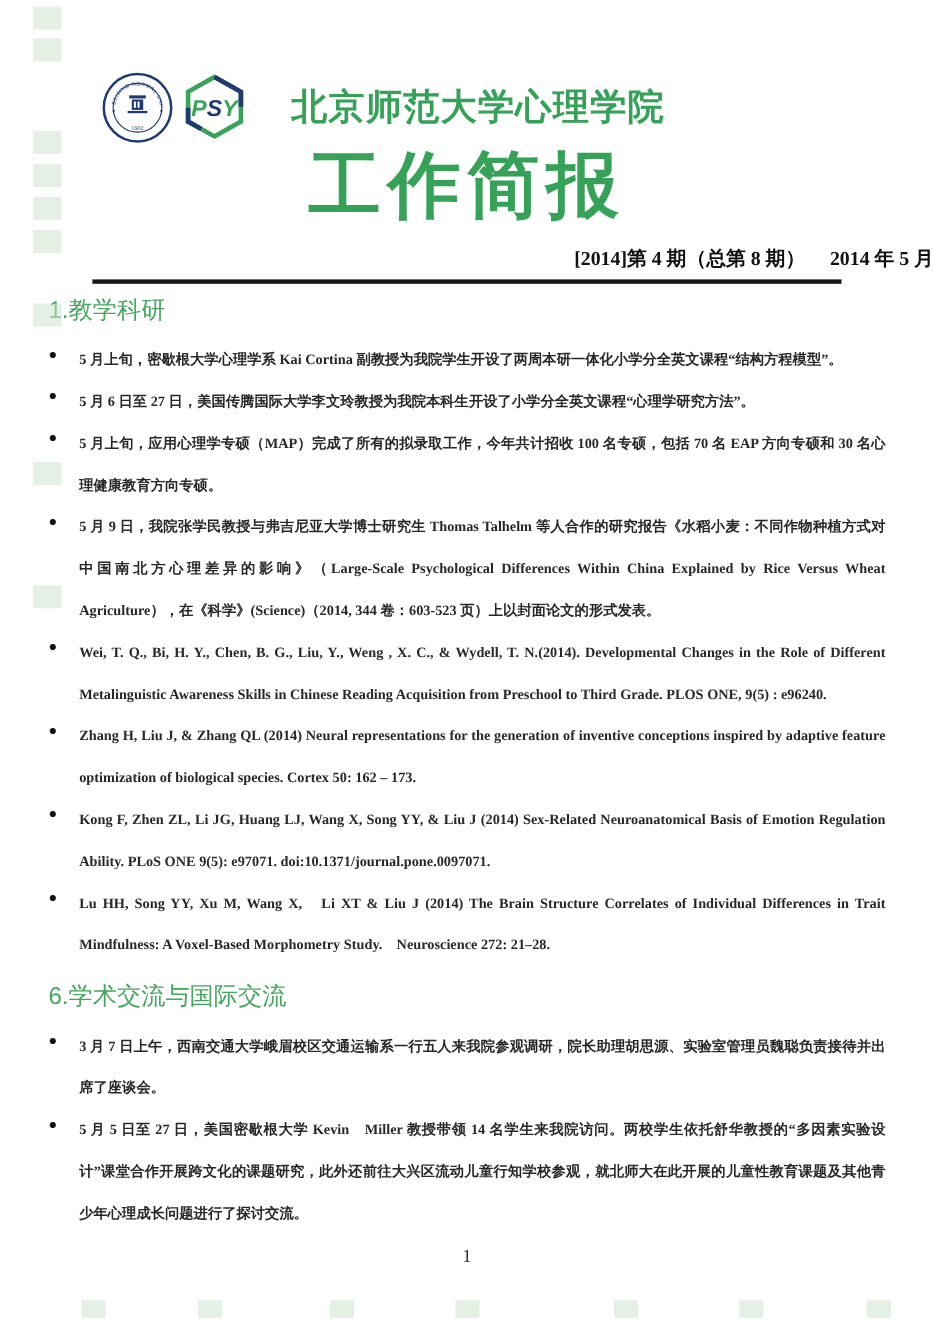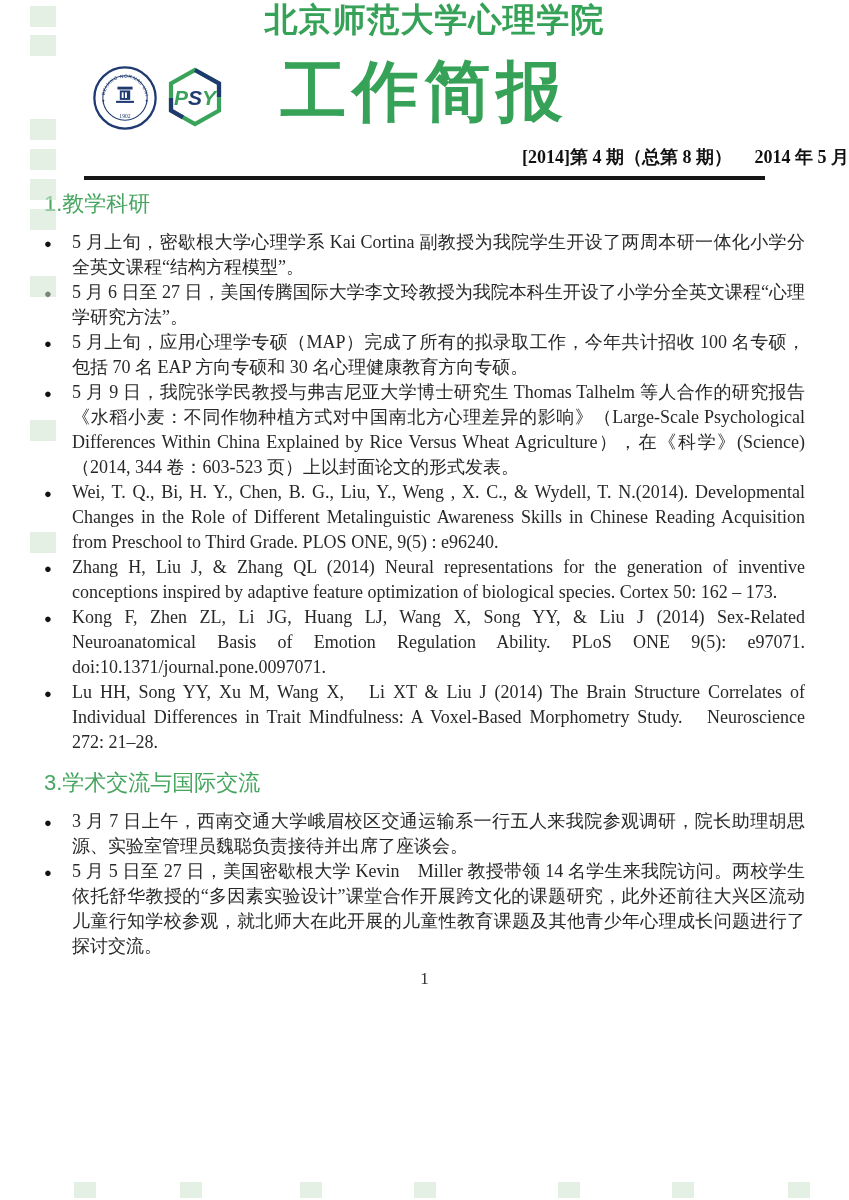--- a/index.html
+++ b/index.html
@@ -14,20 +14,21 @@
     color: #282828;
   }
   
   .mark { position: absolute; background: #cfe3cf; opacity: .55; }
   .mark.left { left: 30px; width: 26px; height: 21px; }
   .mark.bottom { top: 1182px; width: 22px; height: 16px; }
 
   header { position: relative; }
   .logos { position: absolute; left: 92px; top: 64px; display: flex; gap: 8px; align-items: flex-start; }
   .org-title {
+    padding-top: 78px;
     text-align: center;
     font-size: 33px;
     line-height: 40px;
     font-weight: bold;
     color: #36a257;
     letter-spacing: 1px;
     margin-left: 20px;
   }
   .bulletin-title {
     margin-top: 24px;
@@ -62,23 +63,24 @@
   .item { display: flex; }
   .bullet {
     flex: none;
     width: 28px;
     font-size: 13px;
     line-height: 27.5px;
     color: #111111;
   }
   .text {
     flex: 1;
-    font-size: 18px;
-    line-height: 25px;
+    font-size: 13px;
+    line-height: 38px;
     text-align: justify;
+    font-weight: bold;
   }
   footer { margin-top: 10px; text-align: center; font-size: 17px; line-height: 20px; color: #333; }
 </style>
 </head>
 <body>
 
 <div class="page">
 
   <div class="mark left" style="top:6px"></div>
   <div class="mark left" style="top:35px"></div>
@@ -167,21 +169,21 @@
       <div class="item">
         <span class="bullet">●</span>
         <span class="text">Kong F, Zhen ZL, Li JG, Huang LJ, Wang X, Song YY, &amp; Liu J (2014) Sex-Related Neuroanatomical Basis of Emotion Regulation Ability. PLoS ONE 9(5): e97071. doi:10.1371/journal.pone.0097071.</span>
       </div>
       <div class="item">
         <span class="bullet">●</span>
         <span class="text">Lu HH, Song YY, Xu M, Wang X,　Li XT &amp; Liu J (2014) The Brain Structure Correlates of Individual Differences in Trait Mindfulness: A Voxel-Based Morphometry Study.　Neuroscience 272: 21–28.</span>
       </div>
     </div>
 
-    <div class="section-heading second">3.学术交流与国际交流</div>
+    <div class="section-heading second">6.学术交流与国际交流</div>
     <div class="items">
       <div class="item">
         <span class="bullet">●</span>
         <span class="text">3 月 7 日上午，西南交通大学峨眉校区交通运输系一行五人来我院参观调研，院长助理胡思源、实验室管理员魏聪负责接待并出席了座谈会。</span>
       </div>
       <div class="item">
         <span class="bullet">●</span>
         <span class="text">5 月 5 日至 27 日，美国密歇根大学 Kevin　Miller 教授带领 14 名学生来我院访问。两校学生依托舒华教授的“多因素实验设计”课堂合作开展跨文化的课题研究，此外还前往大兴区流动儿童行知学校参观，就北师大在此开展的儿童性教育课题及其他青少年心理成长问题进行了探讨交流。</span>
       </div>
     </div>

